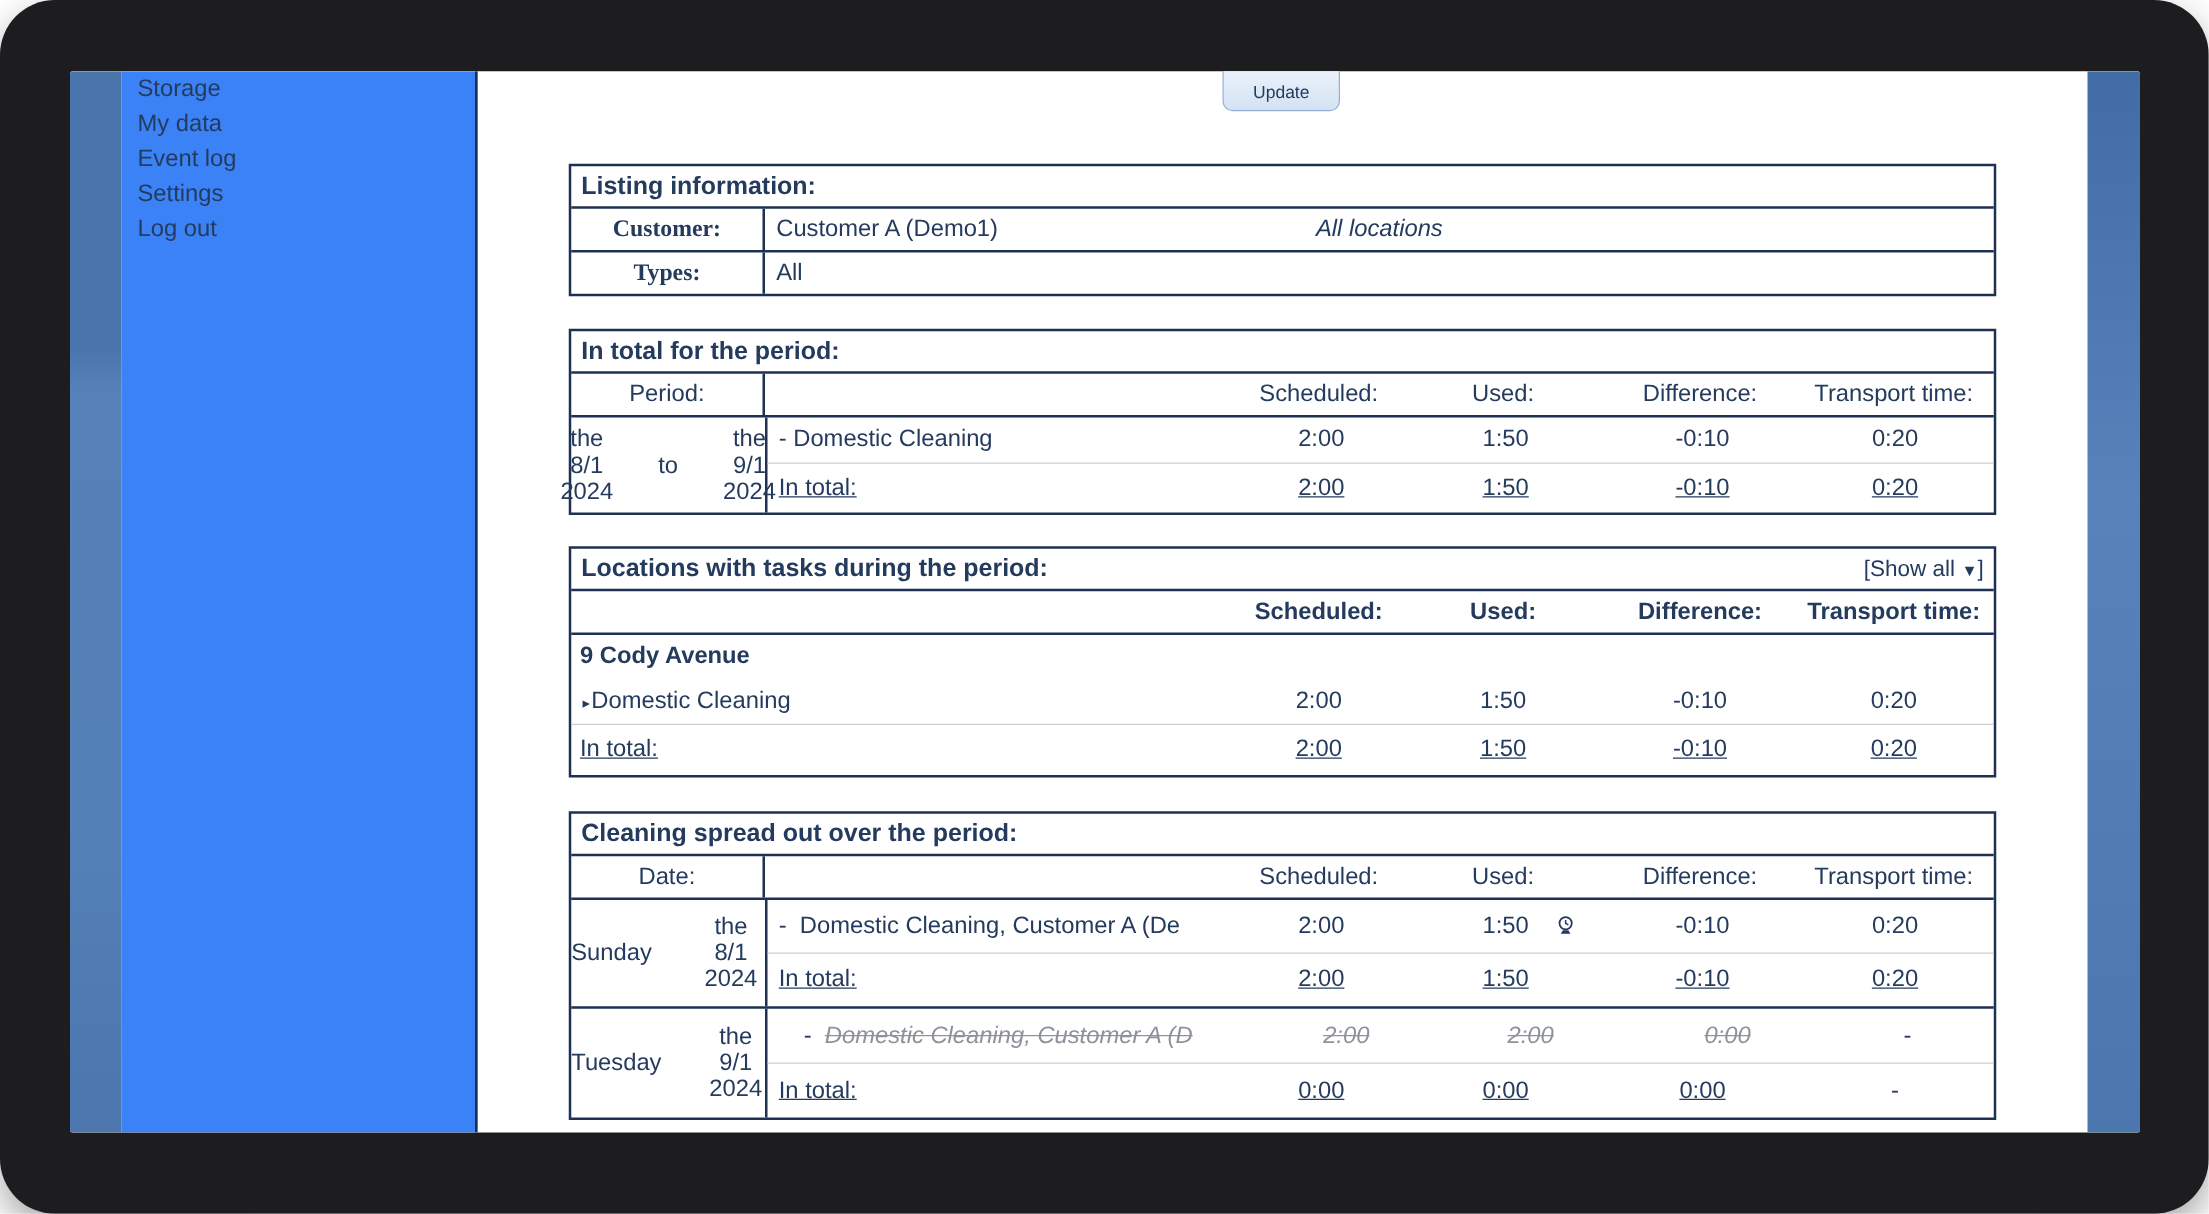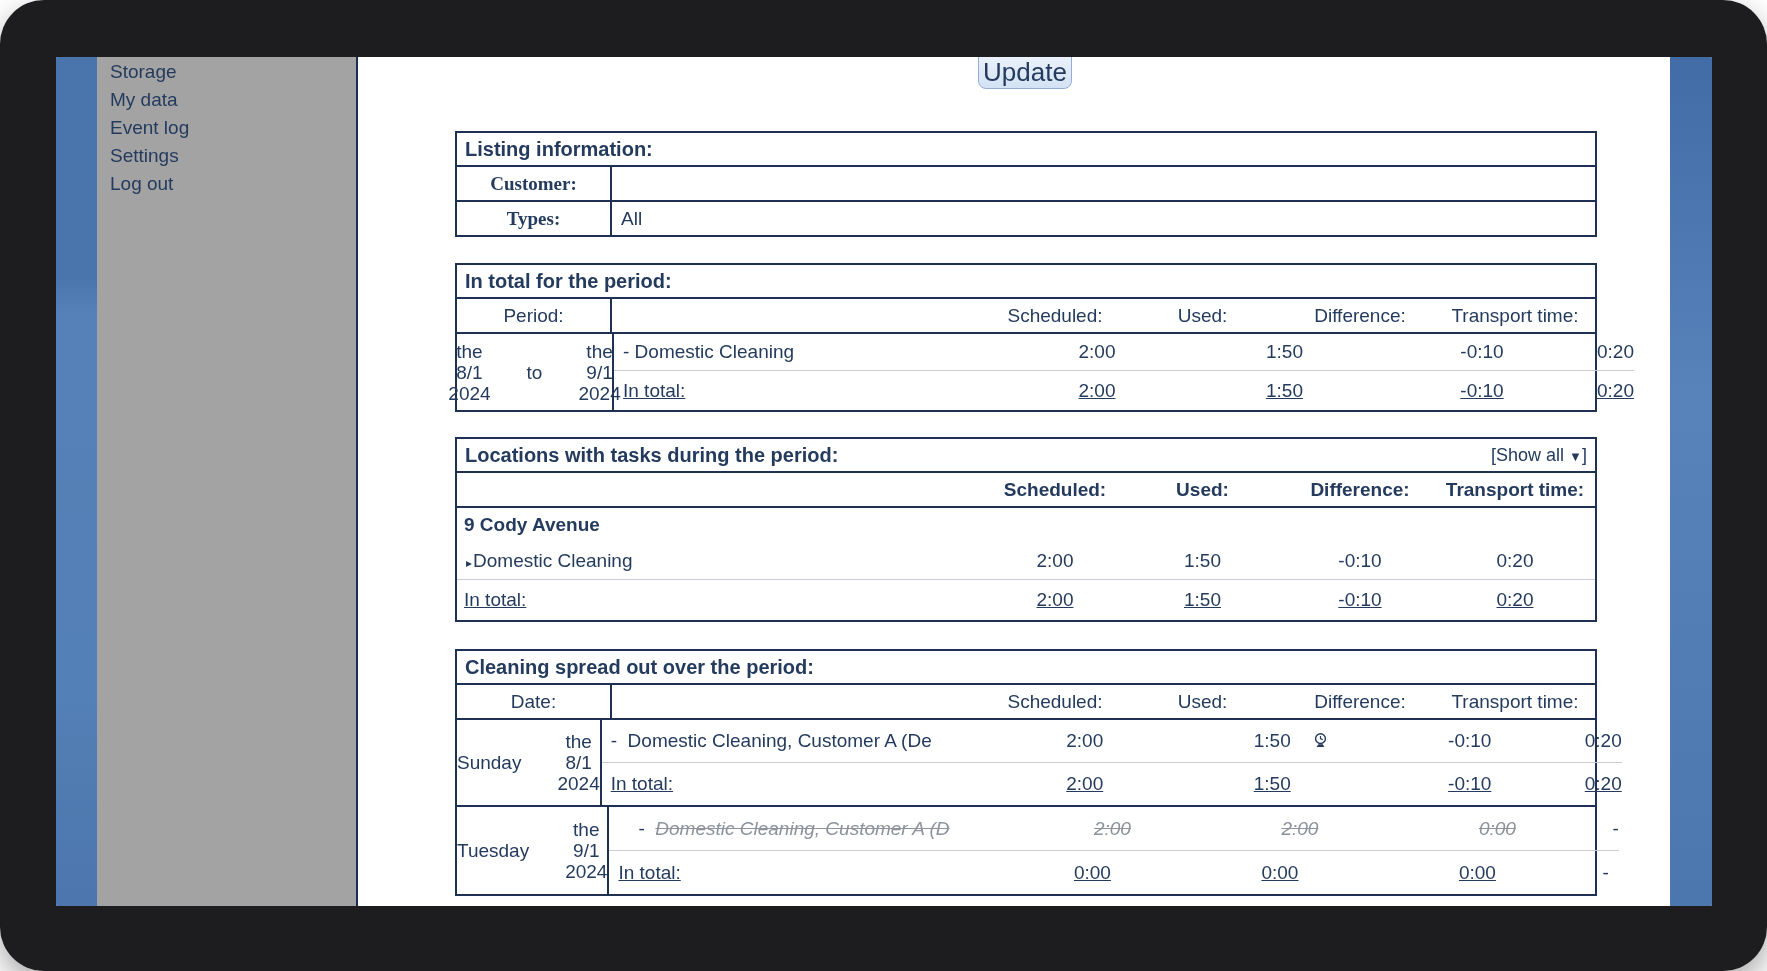--- a/index.html
+++ b/index.html
@@ -14,30 +14,30 @@
   .bezel{position:absolute;inset:0;background:#1d1d20;border-radius:44px;
          box-shadow:0 12px 30px rgba(0,0,0,.35);}
   .screen{position:absolute;left:56px;top:57px;width:1656px;height:849px;
           background:#fff;overflow:hidden;border-radius:2px;}
   
   .leftbar{position:absolute;left:0;top:0;width:41px;height:100%;
            background:linear-gradient(180deg,#4a74ac 0%,#4a74ac 26%,#5681b8 30%,#5380b6 74%,#4c76ad 100%);}
   .rightbar{position:absolute;right:0;top:0;width:42px;height:100%;
             background:linear-gradient(180deg,#416ca6 0%,#5882ba 40%,#4c76ae 100%);}
   
-  .sidebar{position:absolute;left:41px;top:0;width:261px;height:100%;
-           border-right:2px solid #1b2f52;box-sizing:border-box;background:#a3a3a3;}
+  .sidebar{position:absolute;left:41px;top:0;width:285px;height:100%;
+           border-right:2px solid #1b2f52;box-sizing:border-box;background:#3b82f6;}
   .menu{padding-top:1px;}
   .menu-item{height:28px;display:flex;align-items:center;padding-left:13px;
              font-size:19px;color:var(--navy);cursor:pointer;}
   
   .update-btn{position:absolute;left:922px;top:-8px;width:94px;height:40px;
               border:1px solid #93aed2;border-radius:8px;
               background:linear-gradient(180deg,#f0f5fc 0%,#d3e2f4 100%);
-              color:var(--navy);font-size:26px;font-family:inherit;
+              color:var(--navy);font-size:14px;font-family:inherit;
               display:flex;align-items:center;justify-content:center;
               padding-top:8px;box-sizing:border-box;cursor:pointer;}
   
   .tbl{position:absolute;left:399px;width:1142px;border:2px solid var(--border);
        background:#fff;box-sizing:border-box;font-size:19px;}
   .t-title{height:32px;display:flex;align-items:center;justify-content:space-between;
            padding:0 8px;font-weight:bold;font-size:20px;
            border-bottom:2px solid var(--border);}
   .showall{font-weight:normal;font-size:18px;cursor:pointer;white-space:nowrap;}
   .showall .arr{font-size:13px;}
@@ -58,21 +58,21 @@
           height:33px;align-items:center;border-bottom:2px solid var(--border);
           font-weight:bold;}
   .num{text-align:center;}
   
   .group{display:flex;}
   .group + .group{border-top:2px solid var(--border);}
   .gdate{width:155px;border-right:2px solid var(--border);
          display:flex;flex-direction:row;align-items:center;justify-content:center;
          text-align:center;line-height:21px;gap:36px;}
   .grows{flex:1;display:flex;flex-direction:column;}
-  .grow{display:grid;grid-template-columns:378px 130px 165px 150px 1fr;align-items:center;gap:40px;}
+  .grow{display:grid;grid-template-columns:378px 130px 165px 150px 1fr;align-items:center;}
   .grow.total{border-top:1px solid var(--grayline);}
   .desc{padding-left:9px;overflow:hidden;white-space:nowrap;}
   .lnk{text-decoration:underline;cursor:pointer;}
   
   .loc-name{height:34px;display:flex;align-items:center;padding-left:7px;font-weight:bold;}
   .t3row{display:grid;grid-template-columns:533px 130px 165px 150px 1fr;align-items:center;}
   .t3row.task{height:37px;}
   .t3row.total{height:40px;border-top:1px solid var(--grayline);}
   .bullet{font-size:12px;margin-right:1px;}
   
@@ -101,20 +101,24 @@
   <div class="rightbar"></div>
 
   <button class="update-btn">Update</button>
 
   <div class="tbl" id="t1" style="top:74px;">
     <div class="t-title">
       <span>Listing information:</span>
     </div>
     <div class="kv">
       <div class="k">Customer:</div>
+      <div class="v">
+        <span>Customer A (Demo1)</span>
+        <span class="scope">All locations</span>
+      </div>
     </div>
     <div class="kv">
       <div class="k">Types:</div>
       <div class="v">
         <span>All</span>
       </div>
     </div>
   </div>
 
   <div class="tbl" id="t2" style="top:206px;">

